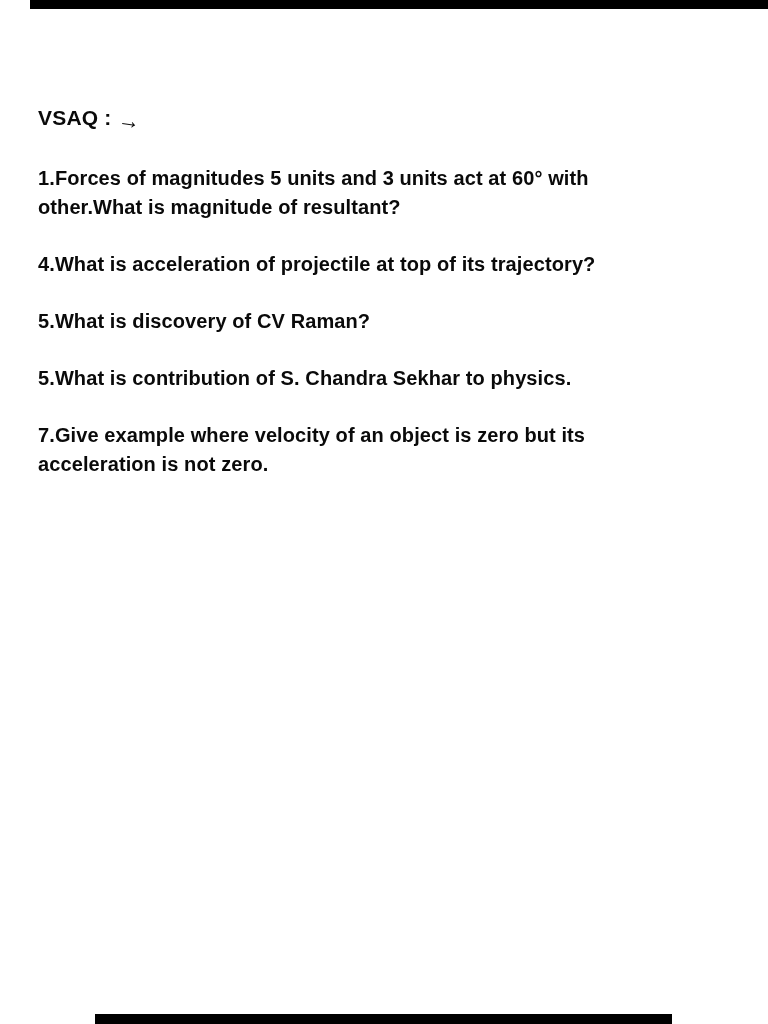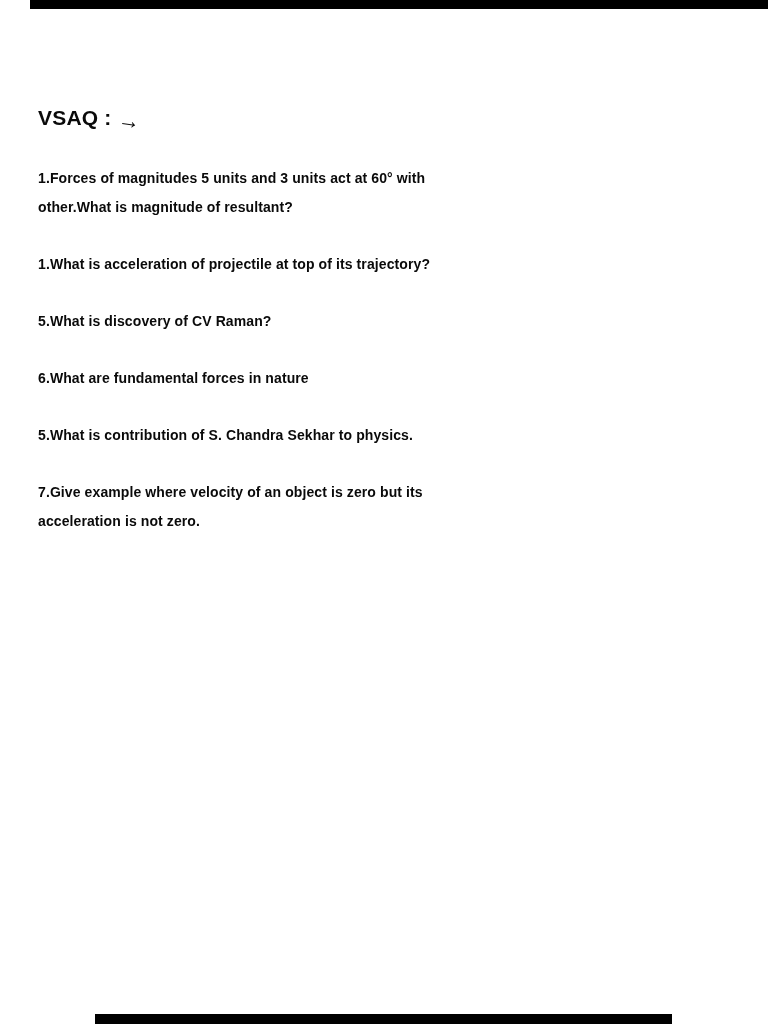--- a/index.html
+++ b/index.html
@@ -48,21 +48,21 @@
     gap: 6px;
   }
   .heading .arrow {
     font-size: 22px;
     font-weight: 700;
     transform: rotate(8deg);
     display: inline-block;
     margin-top: 6px;
   }
   .question {
-    font-size: 14px;
+    font-size: 20px;
     font-weight: 700;
     line-height: 29px;
     margin: 0 0 28px 0;
     white-space: pre-line;
     letter-spacing: 0.1px;
   }
 </style>
 </head>
 <body>
 
@@ -72,23 +72,22 @@
 
   <div class="content">
 
     <h1 class="heading">
       <span>VSAQ :</span>
       <span class="arrow">→</span>
     </h1>
 
     <p class="question">1.Forces of magnitudes 5 units and 3 units act at 60° with
 other.What is magnitude of resultant?</p>
-    <p class="question">1.What is acceleration of projectile at top of its trajectory?</p>
+    <p class="question">4.What is acceleration of projectile at top of its trajectory?</p>
     <p class="question">5.What is discovery of CV Raman?</p>
-    <p class="question">6.What are fundamental forces in nature</p>
     <p class="question">5.What is contribution of S. Chandra Sekhar to physics.</p>
     <p class="question">7.Give example where velocity of an object is zero but its
 acceleration is not zero.</p>
 
   </div>
 
   <div class="edge-bar bottom"></div>
 
 </div>
 

